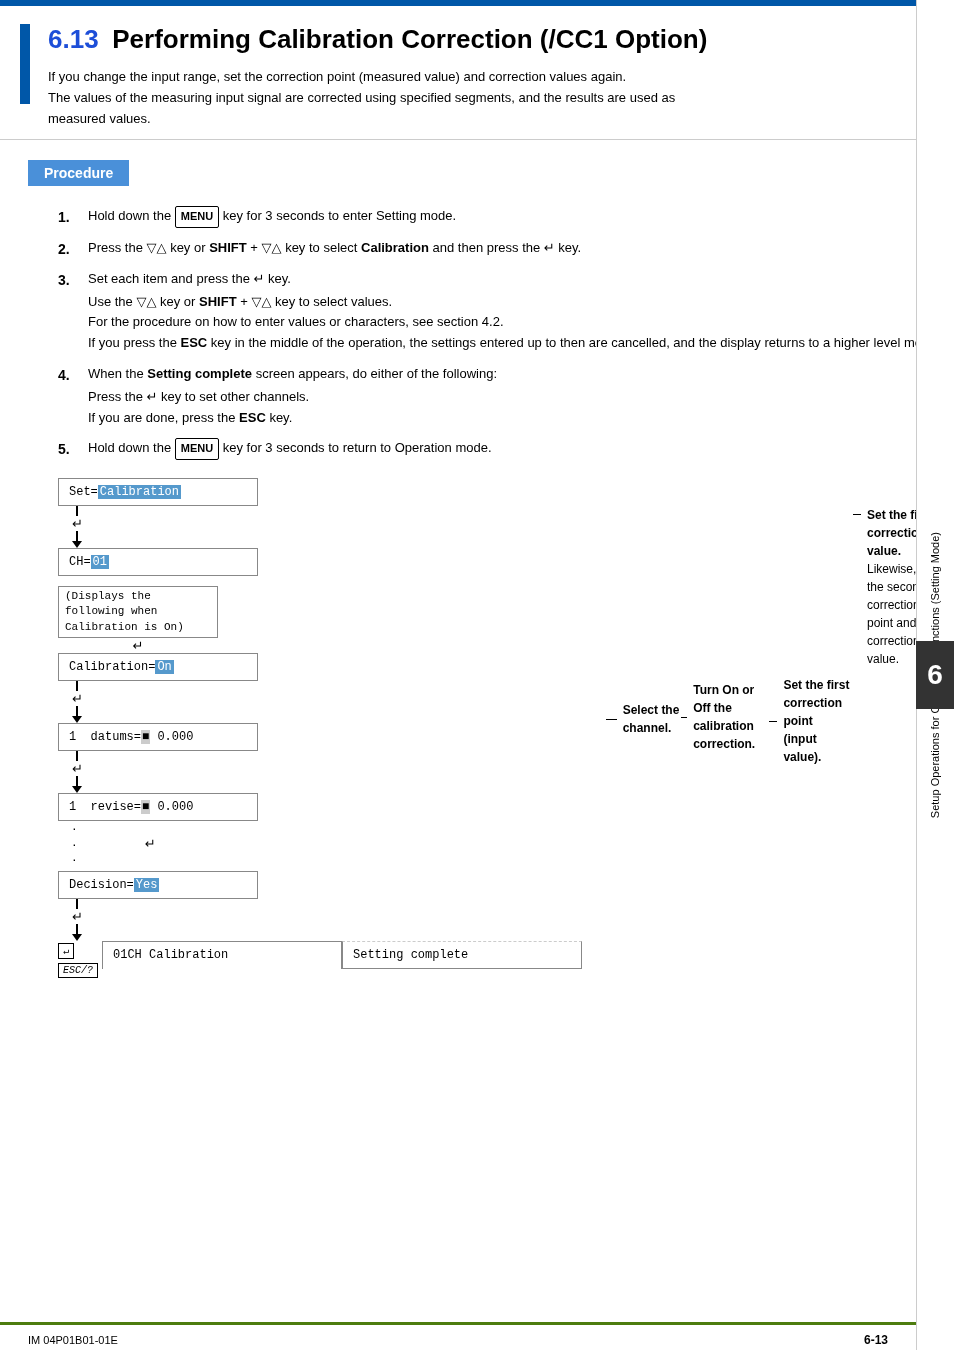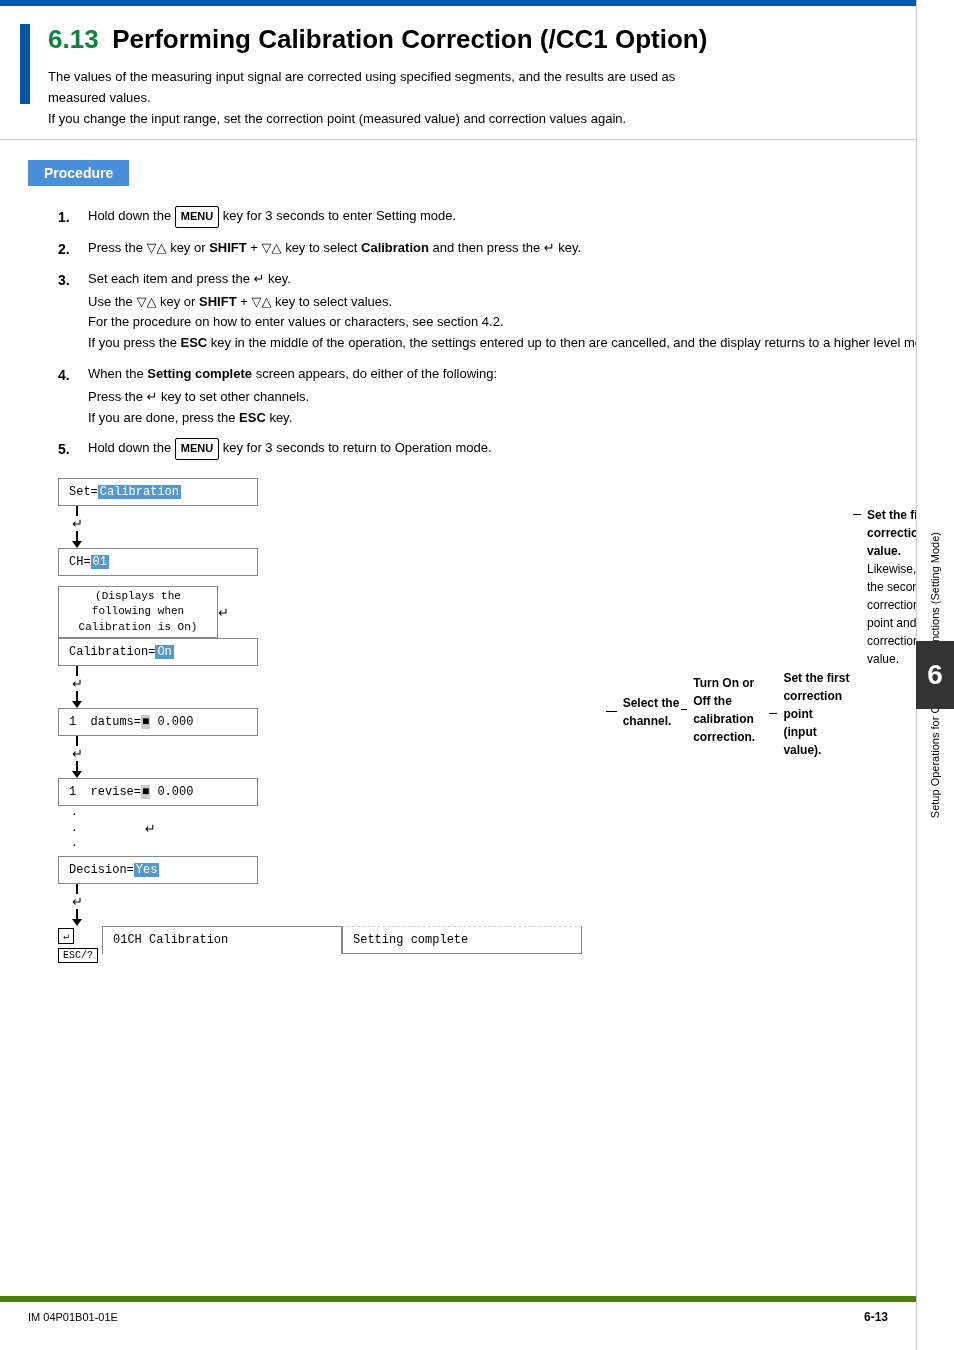--- a/index.html
+++ b/index.html
@@ -45,21 +45,21 @@
       margin-left: 20px;
     }
 
     .section-title-block {
       flex: 1;
     }
 
     .section-number {
       font-size: 26px;
       font-weight: bold;
-      color: #15803d;
+      color: #1d4ed8;
       display: inline;
     }
 
     .section-title {
       font-size: 26px;
       font-weight: bold;
       color: #000000;
       display: inline;
       margin-left: 10px;
     }
@@ -194,22 +194,22 @@
 <div class="page-container">
 
   <div class="top-bar"></div>
 
   <div class="section-header">
     <div class="section-blue-bar"></div>
     <div class="section-title-block">
       <span class="section-number">6.13</span>
       <span class="section-title">Performing Calibration Correction (/CC1 Option)</span>
       <div class="section-intro">
+        <p>If you change the input range, set the correction point (measured value) and correction values again.</p>
         <p>The values of the measuring input signal are corrected using specified segments, and the results are used as measured values.</p>
-        <p>If you change the input range, set the correction point (measured value) and correction values again.</p>
       </div>
     </div>
   </div>
 
   <div class="main-content">
     <div class="content-left">
 
       
       <div class="procedure-box">Procedure</div>
 
@@ -266,21 +266,21 @@
                 <span style="font-size:13px;">↵</span>
               </div>
               <div style="width:2px; height:10px; background:#000;"></div>
               <div class="flow-arrow" style="width:0;height:0;border-left:5px solid transparent;border-right:5px solid transparent;border-top:7px solid #000;"></div>
             </div>
           </div>
 
           <div class="screen-box">CH=<span class="highlight-blue">01</span></div>
 
           <div style="display:flex; align-items:flex-start; margin-top:6px;">
-            <div style="display:flex; flex-direction:row; align-items:center; margin-right:6px; margin-top:4px;text-align:center;">
+            <div style="display:flex; flex-direction:column; align-items:center; margin-right:6px; margin-top:4px;">
               <div style="font-size:11px; border:1.5px solid #888; padding:2px 6px; font-family:'Courier New',monospace; max-width:160px; line-height:1.4;">
                 (Displays the following when<br>Calibration is On)
               </div>
               <div style="display:flex; align-items:center;">
                 <span style="font-size:13px;">↵</span>
               </div>
             </div>
           </div>
 
           <div class="screen-box">Calibration=<span class="highlight-blue">On</span></div>
@@ -327,21 +327,21 @@
               <div style="width:2px; height:10px; background:#000;"></div>
               <span style="font-size:13px;">↵</span>
               <div style="width:2px; height:10px; background:#000;"></div>
               <div style="width:0;height:0;border-left:5px solid transparent;border-right:5px solid transparent;border-top:7px solid #000;"></div>
             </div>
           </div>
 
           <div style="display:flex; align-items:flex-start; gap:4px;">
             <div style="display:flex; flex-direction:column; align-items:flex-start; gap:0;">
               <span class="esc-box" style="margin-top:2px; font-size:10px;">↵</span>
-              <span class="esc-box" style="margin-top:4px; font-size:10px;">ESC/?</span>
+              <span class="esc-box" style="margin-top:4px; font-size:10px;font-style:italic;">ESC/?</span>
             </div>
             <div style="display:flex; ">
               <div class="screen-box wide" style="border-bottom:none;">01CH Calibration</div>
               <div class="screen-box wide" style="border-top:1px dashed #ccc;">Setting complete</div>
             </div>
           </div>
 
         </div>
 
         <div style="display:flex; flex-direction:row; gap:0; padding-top:28px;">
@@ -384,18 +384,18 @@
 
     </div>
   </div>
 
   <div style="position:absolute; right:0; top:0; width:38px; height:100%; background:#fff; border-left:1px solid #ccc; display:flex; flex-direction:column; align-items:center; justify-content:center;">
     <div style="writing-mode:vertical-rl; transform:rotate(180deg); font-size:11px; color:#000; white-space:nowrap; text-align:center; line-height:1.4;">Setup Operations for Convenient Functions (Setting Mode)</div>
 
     <div style="position:absolute; right:0; top:50%; transform:translateY(-50%); background:#333; color:#fff; font-size:28px; font-weight:bold; width:38px; text-align:center; padding:18px 0;">6</div>
   </div>
 
-  <div style="position:absolute; bottom:26px; left:0; right:38px; display:flex; justify-content:space-between; align-items:center; padding:8px 28px 0 28px; border-top:6px solid #4d7c0f;">
+  <div style="position:absolute; bottom:3px; left:0; right:38px; display:flex; justify-content:space-between; align-items:center; padding:8px 28px 0 28px; border-top:3px solid #4d7c0f;">
     <span style="font-size:11px;">IM 04P01B01-01E</span>
     <span style="font-size:12px; font-weight:bold;">6-13</span>
   </div>
 
 </div>
 
 </body></html>

